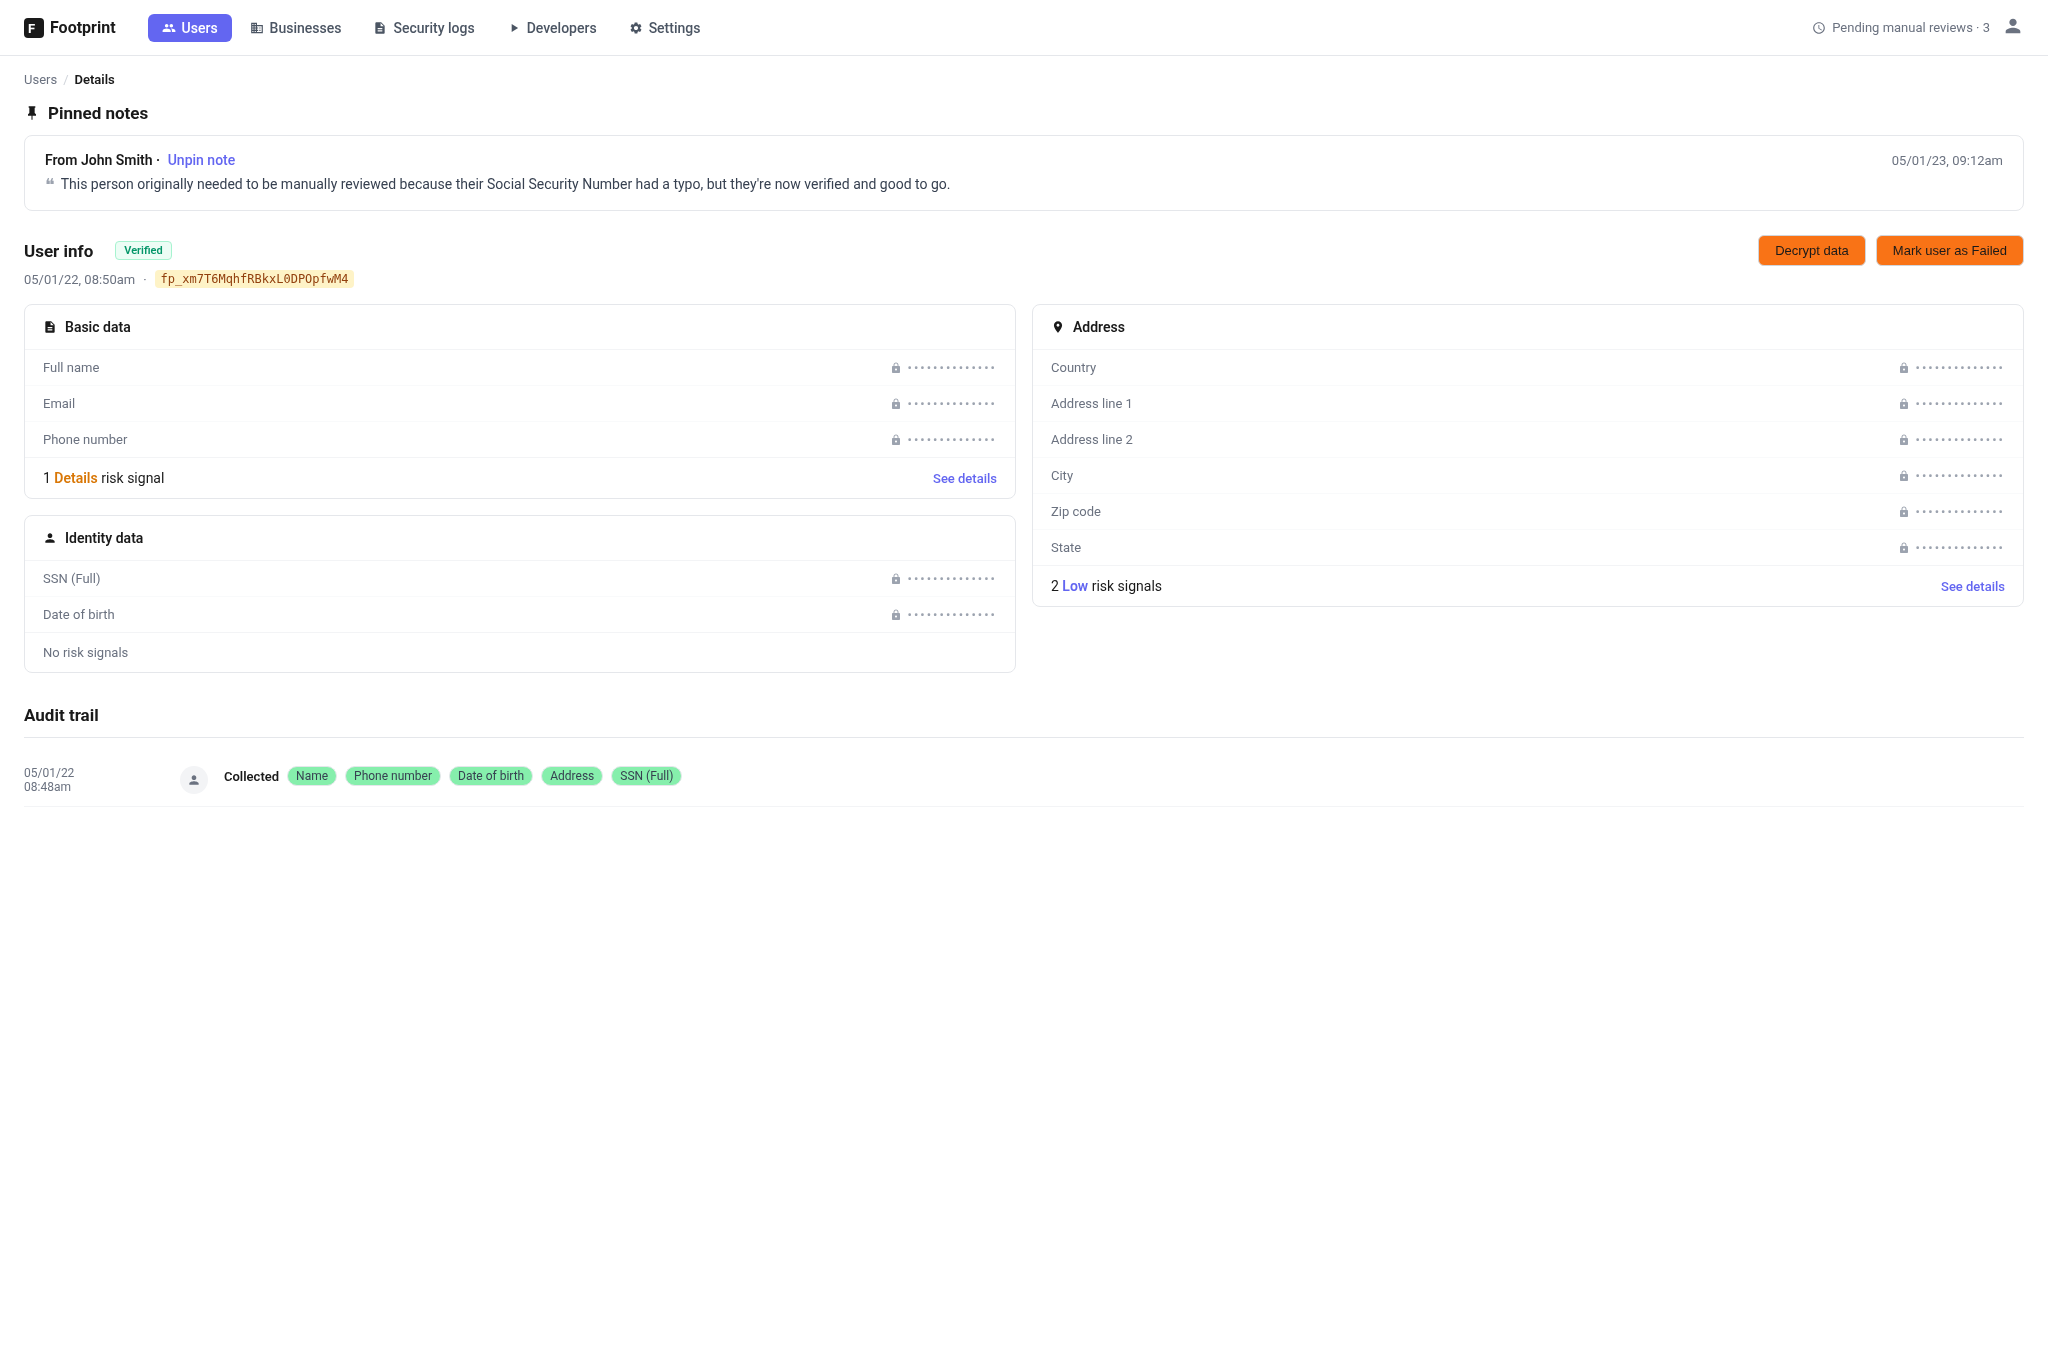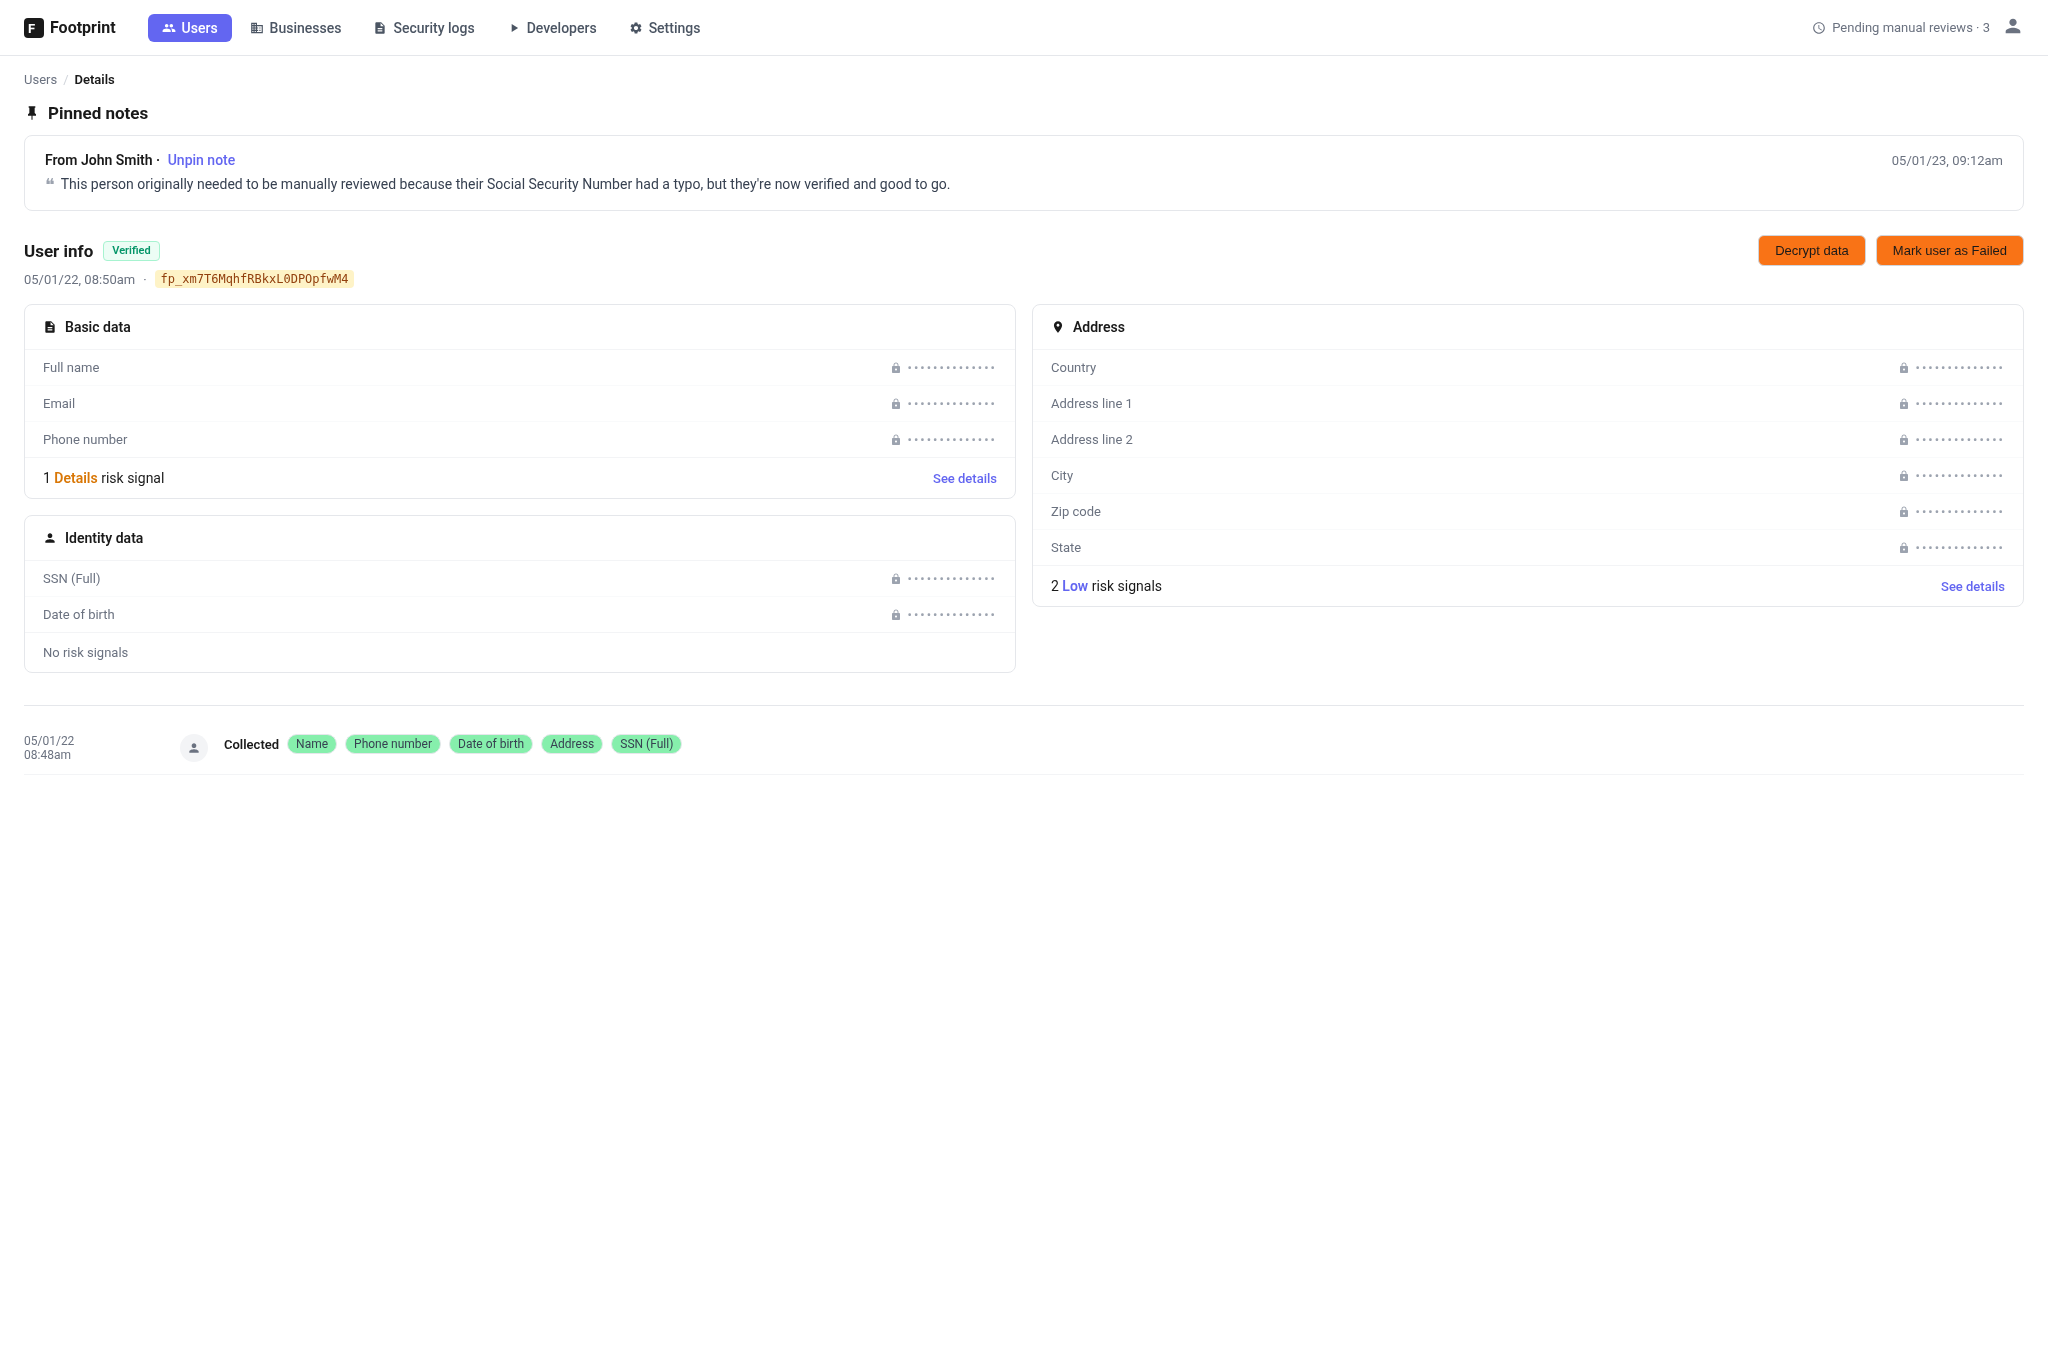--- a/index.html
+++ b/index.html
@@ -29,21 +29,21 @@
     .pinned-card { border: 1px solid #e5e7eb; border-radius: 8px; padding: 16px 20px; }
     .pinned-card-header { display: flex; justify-content: space-between; align-items: center; margin-bottom: 8px; }
     .pinned-from { font-size: 14px; font-weight: 600; }
     .pinned-from .unpin { color: #6366f1; font-weight: 500; cursor: pointer; margin-left: 4px; margin-top: 44px; }
     .pinned-date { font-size: 13px; color: #6b7280; }
     .pinned-text { font-size: 14px; color: #374151; display: flex; align-items: flex-start; gap: 6px; }
     .quote-icon { font-size: 18px; color: #9ca3af; line-height: 1; }
 
     
     .user-info-header { display: flex; align-items: center; justify-content: space-between; margin-top: 24px; margin-bottom: 4px; }
-    .user-info-left { display: flex; gap: 10px; }
+    .user-info-left { display: flex; align-items: center; gap: 22px; }
     .user-info-title { font-size: 17px; font-weight: 700; }
     .verified-badge { background: #ecfdf5; color: #059669; font-size: 11px; font-weight: 600; padding: 2px 8px; border-radius: 4px; border: 1px solid #a7f3d0; }
     .user-meta { font-size: 13px; color: #6b7280; margin-bottom: 16px; display: flex; align-items: center; gap: 8px; }
     .fp-id { font-family: monospace; font-size: 12px; background: #fef3c7; color: #92400e; padding: 2px 6px; border-radius: 4px; cursor: pointer; }
     .actions { display: flex; gap: 10px; }
     .btn { padding: 7px 16px; border-radius: 6px; font-size: 13px; font-weight: 500; cursor: pointer; border: 1px solid #d1d5db; background: #f97316; color: #1a1a1a; }
     .btn-danger { border-color: #d1d5db; color: #1a1a1a; }
 
     
     .data-grid { display: grid; grid-template-columns: 1fr 1fr; gap: 16px; }
@@ -331,20 +331,23 @@
           <span> </span><span class="risk-low">Low</span>
           <span> </span><span>risk signals</span>
         </div>
         <span class="see-details">See details</span>
       </div>
     </div>
 
   </div>
 
   <div class="audit-section">
+    <div class="section-title">
+      <span>Audit trail</span>
+    </div>
     <div class="audit-divider"></div>
     <div class="audit-row">
       <div style="display:flex;gap:12px;align-items:center;min-width:140px;">
         <div class="audit-time-inner">
           <span class="audit-date">05/01/22</span>
           <span class="audit-hour">08:48am</span>
         </div>
       </div>
       <div class="audit-circle">
         <svg viewBox="0 0 24 24" fill="#6b7280">

